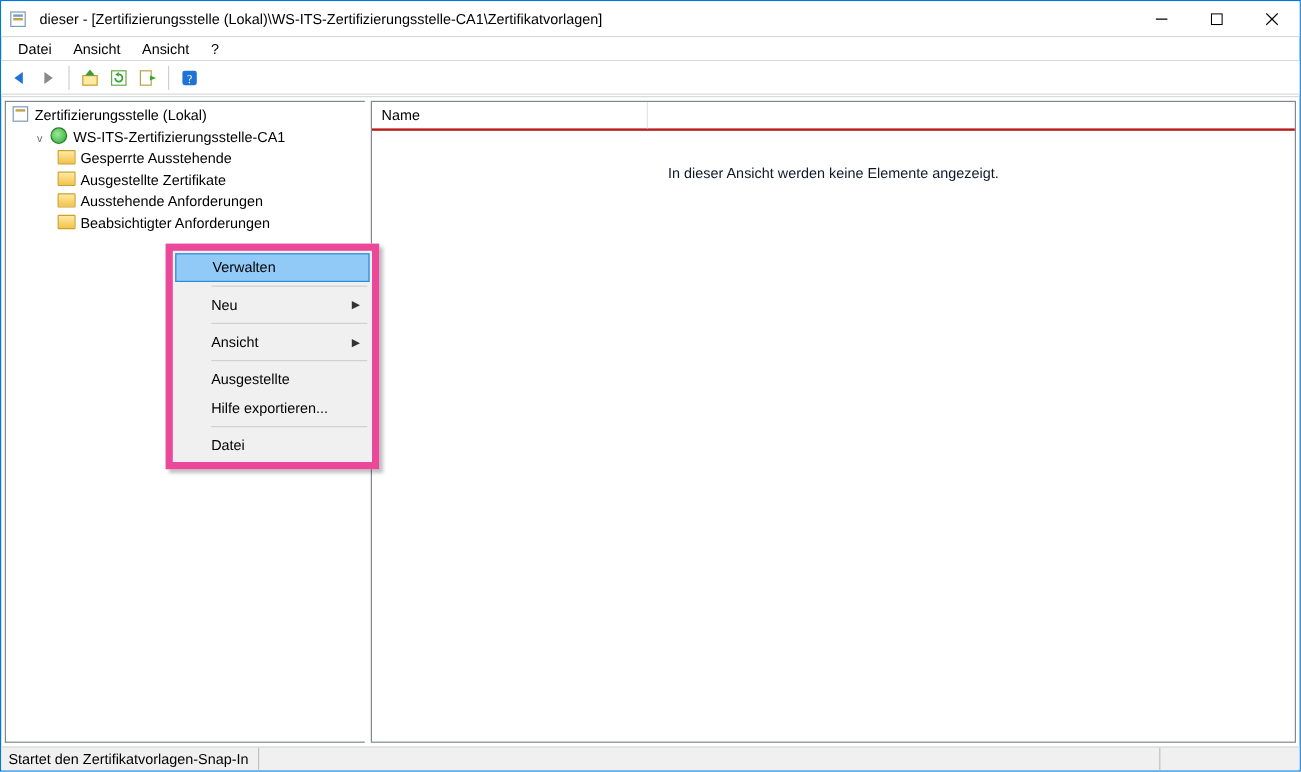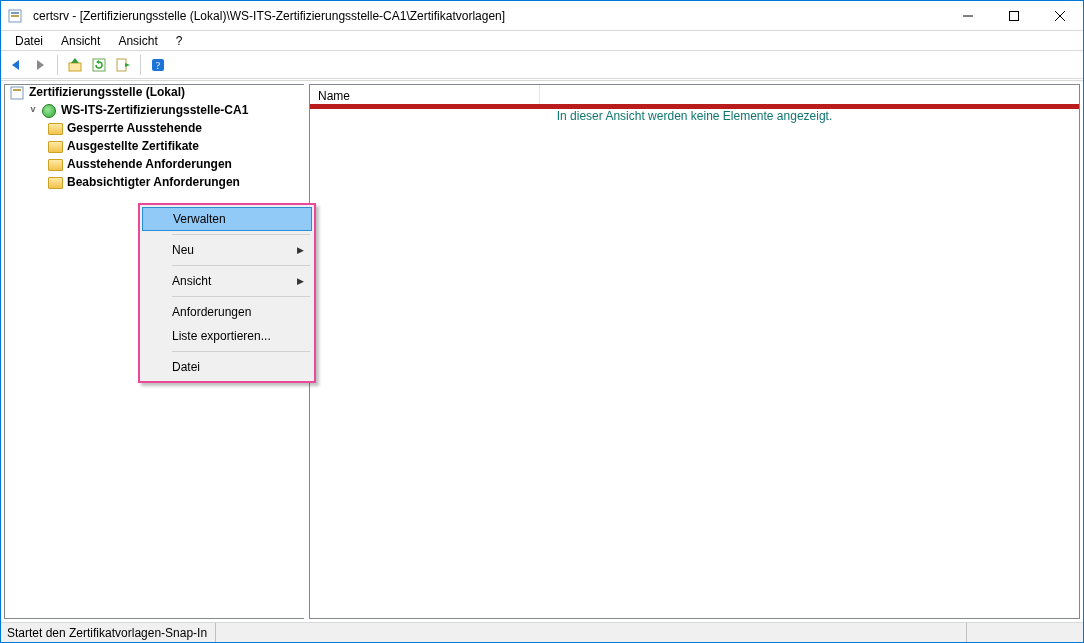--- a/index.html
+++ b/index.html
@@ -69,42 +69,42 @@
   .list {
     flex: 1;
     border: 1px solid #828790;
     margin: 3px 3px 3px 0;
     background: #fff;
     display:flex; flex-direction:column;
   }
   .list-header {
     height: 24px;
     display:flex;
-    border-bottom: 5px solid #b91c1c;
+    border-bottom: 2px solid #b91c1c;
   }
   .col {
     border-right: 1px solid #e5e5e5;
     padding: 4px 8px;
     color:#000;
   }
   .col1 { width: 230px; }
   .col2 { width: 230px; }
   .list-body { flex:1; position:relative; }
-  .empty-msg { text-align:center; margin-top:0; color:#0f766e;}
+  .empty-msg { text-align:center; margin-top:28px; color:#0f172a;}
   .statusbar {
     position:absolute; left:0; right:0; bottom:0;
     height:20px; border-top:1px solid #d9d9d9;
     display:flex; align-items:center; padding:0 6px;
     background:#f0f0f0;
   }
   .status-cell { border-right:1px solid #c0c0c0; padding-right:8px; height:100%; display:flex; align-items:center;}
   .status-spacer1{ flex:1; border-right:1px solid #c0c0c0; height:100%;}
   .status-spacer2{ width:110px; height:100%;}
   
-  .tree-row { display:flex; align-items:flex-start; height:18px; padding-left:4px; white-space:nowrap;font-weight:bold;}
+  .tree-row { display:flex; align-items:flex-end; height:18px; padding-left:4px; white-space:nowrap;}
   .tree-row.selected { background:#cce8ff; border:1px solid #99d1ff; height:18px; box-sizing:border-box;}
   .indent1{ padding-left: 22px;}
   .indent2{ padding-left: 42px;}
   .exp { width:12px; height:12px; display:inline-flex; align-items:center; justify-content:center; margin-right:2px; font-size:9px; color:#666;}
   .ico { width:16px; height:16px; margin-right:4px; display:inline-flex; align-items:center; justify-content:center;}
   .folder-icon::before{
     content:""; display:block; width:13px; height:10px;
     background:linear-gradient(#ffe9a6,#f3c34b);
     border:1px solid #c9a227; border-radius:1px;
   }
@@ -113,21 +113,21 @@
     background:radial-gradient(circle at 40% 40%, #9be89b, #2fa82f);
     border:1px solid #1f7a1f;
   }
   .root-icon svg{width:16px;height:16px;}
   
   .ctx {
     position:absolute;
     left: 137px; top: 202px;
     width: 178px;
     background:#f0f0f0;
-    border:2px solid #ec4899;
+    border:6px solid #ec4899;
     box-shadow: 3px 3px 3px rgba(0,0,0,.25);
     padding:2px;
     z-index:100;
   }
   .ctx-row{
     height:24px; display:flex; align-items:center;
     padding:0 20px 0 30px; position:relative;
   }
   .ctx-row.hl{ background:#91c9f7; border:1px solid #2a8dd4;}
   .ctx-sep{ height:1px; background:#d0d0d0; margin:3px 2px 3px 30px;}
@@ -139,21 +139,21 @@
 <body>
 
 <div class="titlebar">
   <span class="ico root-icon">
     <svg viewBox="0 0 16 16">
         <rect x="2" y="2" width="12" height="12" fill="#fefefe" stroke="#7a9ac0"></rect>
         <rect x="4" y="4" width="8" height="2" fill="#7a9ac0"></rect>
         <rect x="4" y="7" width="8" height="2" fill="#bfa24a"></rect>
       </svg>
   </span>
-  <span class="title-text">certsrv - [Zertifizierungsstelle (Lokal)\WS-ITS-Zertifizierungsstelle-CA1\Zertifikatvorlagen]</span>
+  <span class="title-text">dieser - [Zertifizierungsstelle (Lokal)\WS-ITS-Zertifizierungsstelle-CA1\Zertifikatvorlagen]</span>
   <div class="win-controls">
     <div class="win-btn">
       <svg width="10" height="10">
           <line x1="0" y1="5" x2="10" y2="5" stroke="#000" stroke-width="1"></line>
         </svg>
     </div>
     <div class="win-btn">
       <svg width="10" height="10">
           <rect x="0.5" y="0.5" width="9" height="9" fill="none" stroke="#000"></rect>
         </svg>
@@ -268,24 +268,24 @@
     <span>Neu</span>
     <span class="ctx-arrow">▶</span>
   </div>
   <div class="ctx-sep"></div>
   <div class="ctx-row">
     <span>Ansicht</span>
     <span class="ctx-arrow">▶</span>
   </div>
   <div class="ctx-sep"></div>
   <div class="ctx-row">
-    <span>Anforderungen</span>
-  </div>
-  <div class="ctx-row">
-    <span>Liste exportieren...</span>
+    <span>Ausgestellte</span>
+  </div>
+  <div class="ctx-row">
+    <span>Hilfe exportieren...</span>
   </div>
   <div class="ctx-sep"></div>
   <div class="ctx-row">
     <span>Datei</span>
   </div>
 </div>
 
 <div class="statusbar">
   <div class="status-cell">Startet den Zertifikatvorlagen-Snap-In</div>
   <div class="status-spacer1"></div>

